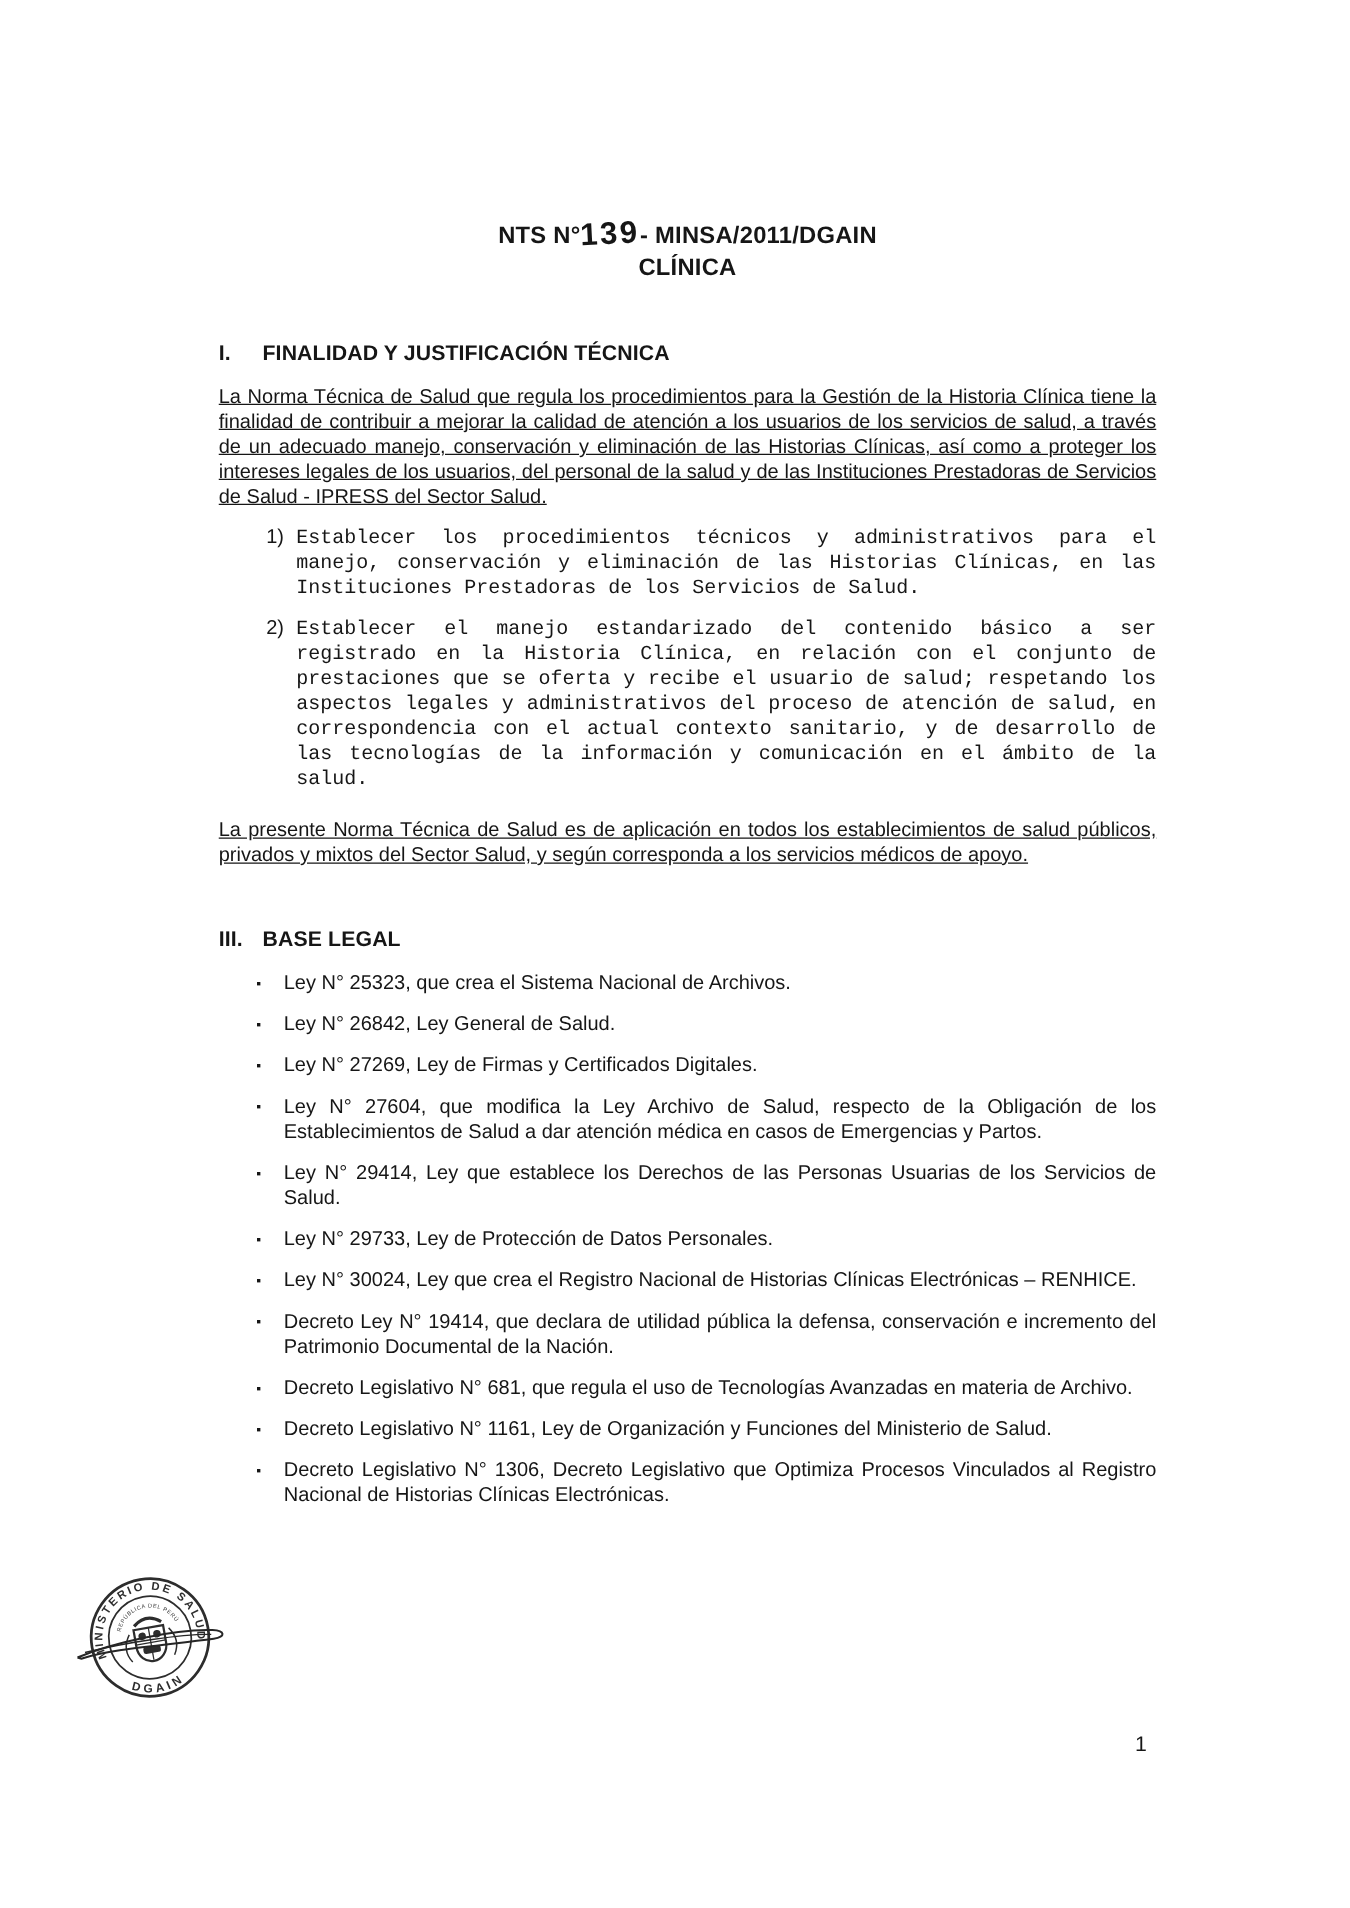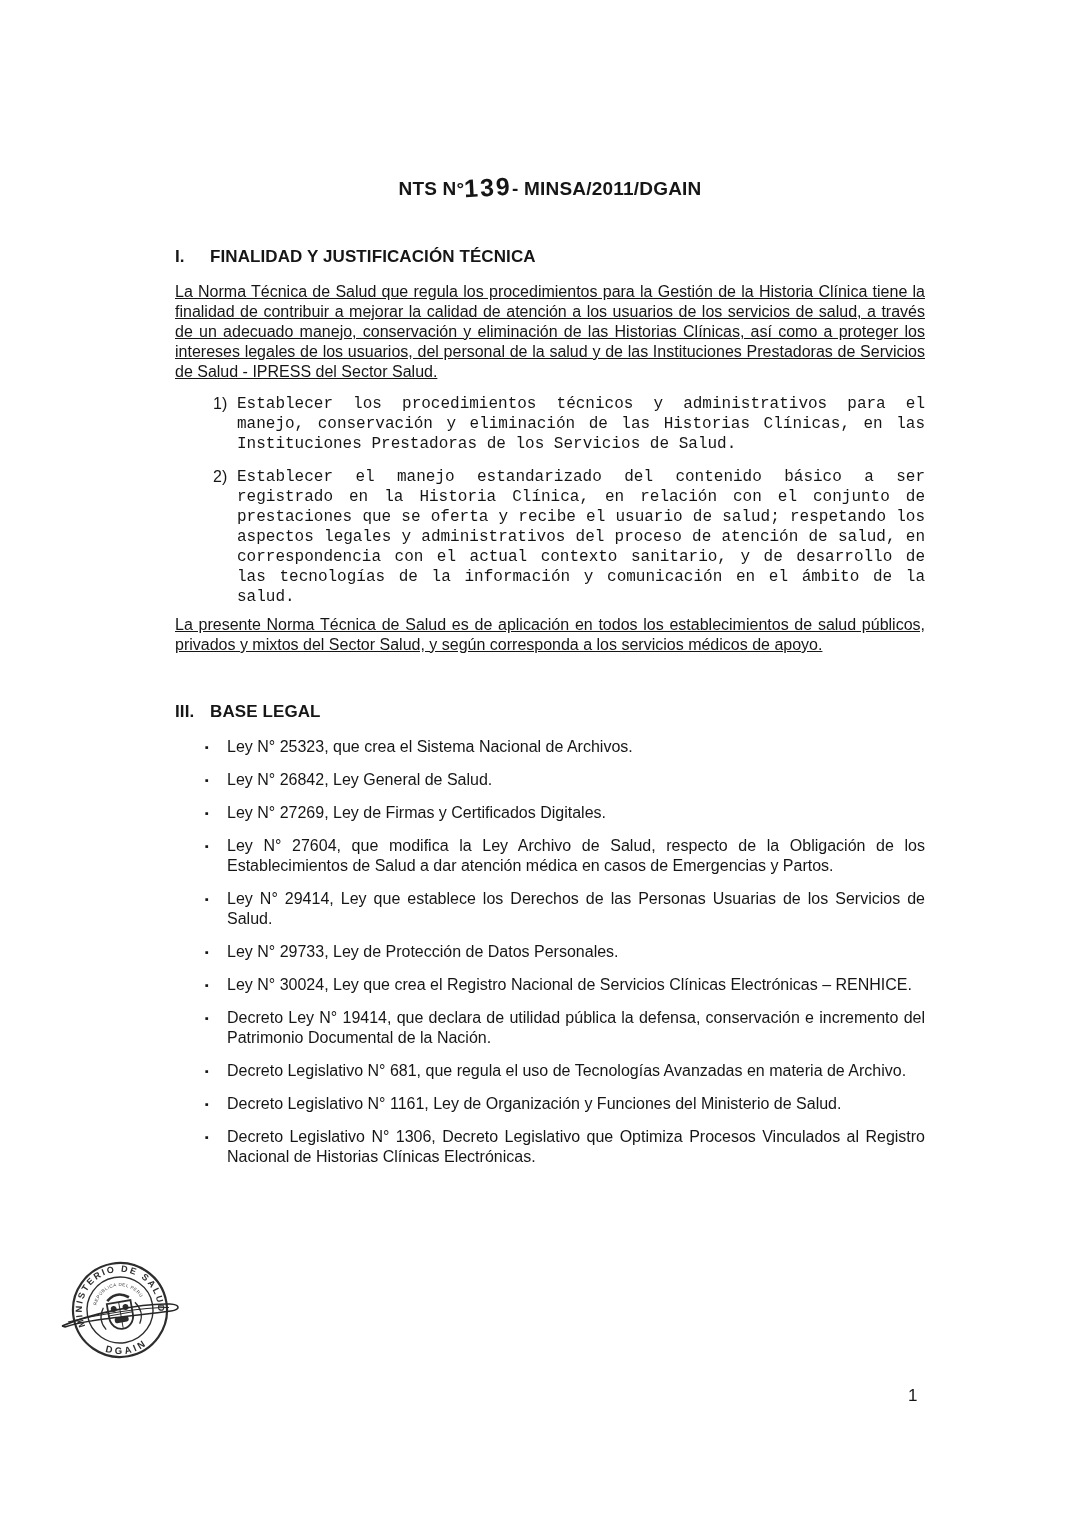--- a/index.html
+++ b/index.html
@@ -81,38 +81,39 @@
   }
 </style>
 </head>
 <body>
 
 <div class="page">
   <div class="content">
 
     <div class="doc-title">
       <div><span>NTS N°</span><span class="hw-number">139</span><span>- MINSA/2011/DGAIN</span></div>
+      <div>CLÍNICA</div>
     </div>
 
     <div class="section-heading" style="margin-top:44px">
       <span class="sec-num">I.</span>
       <span>FINALIDAD Y JUSTIFICACIÓN TÉCNICA</span>
     </div>
     <div class="para" style="margin-top:15px">La Norma Técnica de Salud que regula los procedimientos para la Gestión de la Historia Clínica tiene la finalidad de contribuir a mejorar la calidad de atención a los usuarios de los servicios de salud, a través de un adecuado manejo, conservación y eliminación de las Historias Clínicas, así como a proteger los intereses legales de los usuarios, del personal de la salud y de las Instituciones Prestadoras de Servicios de Salud - IPRESS del Sector Salud.</div>
 
     <div class="num-item" style="margin-top:12px">
       <span class="num-marker">1)</span>
       <span class="num-text">Establecer los procedimientos técnicos y administrativos para el manejo, conservación y eliminación de las Historias Clínicas, en las Instituciones Prestadoras de los Servicios de Salud.</span>
     </div>
     <div class="num-item" style="margin-top:13px">
       <span class="num-marker">2)</span>
       <span class="num-text">Establecer el manejo estandarizado del contenido básico a ser registrado en la Historia Clínica, en relación con el conjunto de prestaciones que se oferta y recibe el usuario de salud; respetando los aspectos legales y administrativos del proceso de atención de salud, en correspondencia con el actual contexto sanitario, y de desarrollo de las tecnologías de la información y comunicación en el ámbito de la salud.</span>
     </div>
 
-    <div class="para" style="margin-top:8px">La presente Norma Técnica de Salud es de aplicación en todos los establecimientos de salud públicos, privados y mixtos del Sector Salud, y según corresponda a los servicios médicos de apoyo.</div>
+    <div class="para" style="margin-top:22px">La presente Norma Técnica de Salud es de aplicación en todos los establecimientos de salud públicos, privados y mixtos del Sector Salud, y según corresponda a los servicios médicos de apoyo.</div>
 
     <div class="section-heading" style="margin-top:46px">
       <span class="sec-num">III.</span>
       <span>BASE LEGAL</span>
     </div>
 
     <div class="bullet-item" style="margin-top:15px">
       <span class="bullet-marker">▪</span>
       <span class="bullet-text">Ley N° 25323, que crea el Sistema Nacional de Archivos.</span>
     </div>
@@ -131,21 +132,21 @@
     <div class="bullet-item" style="margin-top:13px">
       <span class="bullet-marker">▪</span>
       <span class="bullet-text">Ley N° 29414, Ley que establece los Derechos de las Personas Usuarias de los Servicios de Salud.</span>
     </div>
     <div class="bullet-item" style="margin-top:13px">
       <span class="bullet-marker">▪</span>
       <span class="bullet-text">Ley N° 29733, Ley de Protección de Datos Personales.</span>
     </div>
     <div class="bullet-item" style="margin-top:13px">
       <span class="bullet-marker">▪</span>
-      <span class="bullet-text">Ley N° 30024, Ley que crea el Registro Nacional de Servicios Clínicas Electrónicas – RENHICE.</span>
+      <span class="bullet-text">Ley N° 30024, Ley que crea el Registro Nacional de Historias Clínicas Electrónicas – RENHICE.</span>
     </div>
     <div class="bullet-item" style="margin-top:13px">
       <span class="bullet-marker">▪</span>
       <span class="bullet-text">Decreto Ley N° 19414, que declara de utilidad pública la defensa, conservación e incremento del Patrimonio Documental de la Nación.</span>
     </div>
     <div class="bullet-item" style="margin-top:13px">
       <span class="bullet-marker">▪</span>
       <span class="bullet-text">Decreto Legislativo N° 681, que regula el uso de Tecnologías Avanzadas en materia de Archivo.</span>
     </div>
     <div class="bullet-item" style="margin-top:13px">

